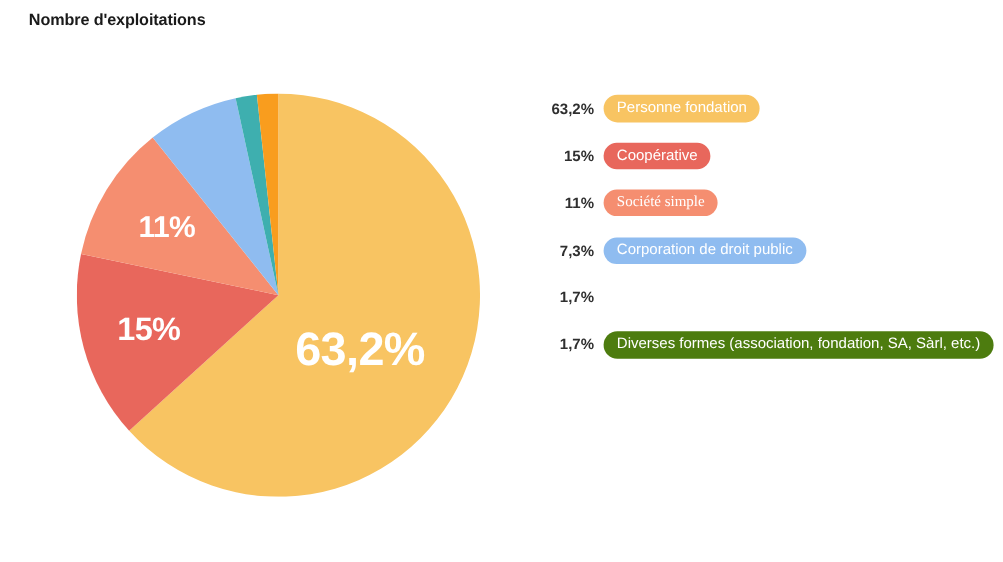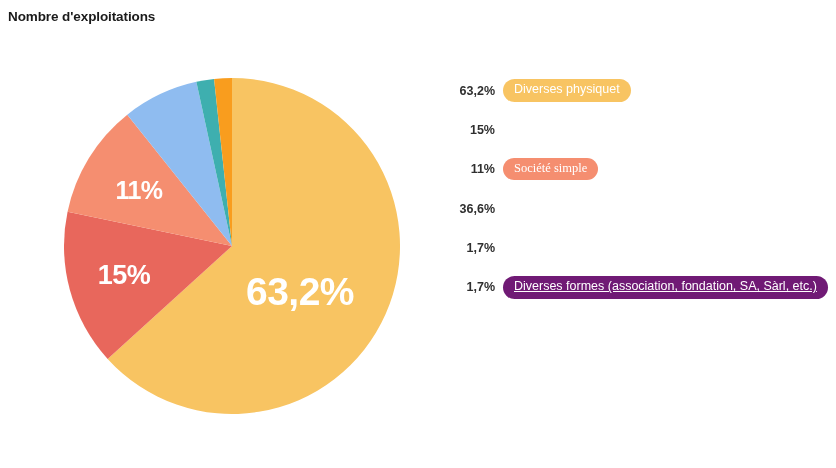--- a/index.html
+++ b/index.html
@@ -11,21 +11,21 @@
     width: 836px;
     height: 468px;
     position: relative;
     overflow: hidden;
     font-family: "Liberation Sans", sans-serif;
     -webkit-font-smoothing: antialiased;
   }
 
   #chart-title {
     position: absolute;
-    left: 8px;
+    left: 24px;
     top: 9px;
     font-size: 13.5px;
     font-weight: bold;
     color: #1a1a1a;
     letter-spacing: -0.1px;
     white-space: nowrap;
   }
 
   
   #pie-area {
@@ -102,32 +102,34 @@
       </g>
   </svg>
   <span class="slice-label" id="slice-label-0">63,2%</span>
   <span class="slice-label" id="slice-label-1">15%</span>
   <span class="slice-label" id="slice-label-2">11%</span>
 </div>
 
 <div id="legend">
     <div class="legend-row">
       <span class="legend-pct">63,2%</span>
-      <span class="legend-pill" style="background: rgb(248, 196, 98);">Diverses physiquet</span>
+      <span class="legend-pill" style="background: rgb(248, 196, 98);">Personne fondation</span>
     </div>
     <div class="legend-row">
       <span class="legend-pct">15%</span>
+      <span class="legend-pill" style="background: rgb(232, 103, 92);">Coopérative</span>
     </div>
     <div class="legend-row">
       <span class="legend-pct">11%</span>
       <span class="legend-pill" style="background: rgb(245, 142, 112); font-family: Liberation Serif, serif;">Société simple</span>
     </div>
     <div class="legend-row">
-      <span class="legend-pct">36,6%</span>
+      <span class="legend-pct">7,3%</span>
+      <span class="legend-pill" style="background: rgb(143, 188, 240);">Corporation de droit public</span>
     </div>
     <div class="legend-row">
       <span class="legend-pct">1,7%</span>
     </div>
     <div class="legend-row">
       <span class="legend-pct">1,7%</span>
-      <span class="legend-pill" style="background: #701a75; text-decoration: underline;">Diverses formes (association, fondation, SA, Sàrl, etc.)</span>
+      <span class="legend-pill" style="background: #4d7c0f;">Diverses formes (association, fondation, SA, Sàrl, etc.)</span>
     </div>
   </div>
 
 </body></html>

